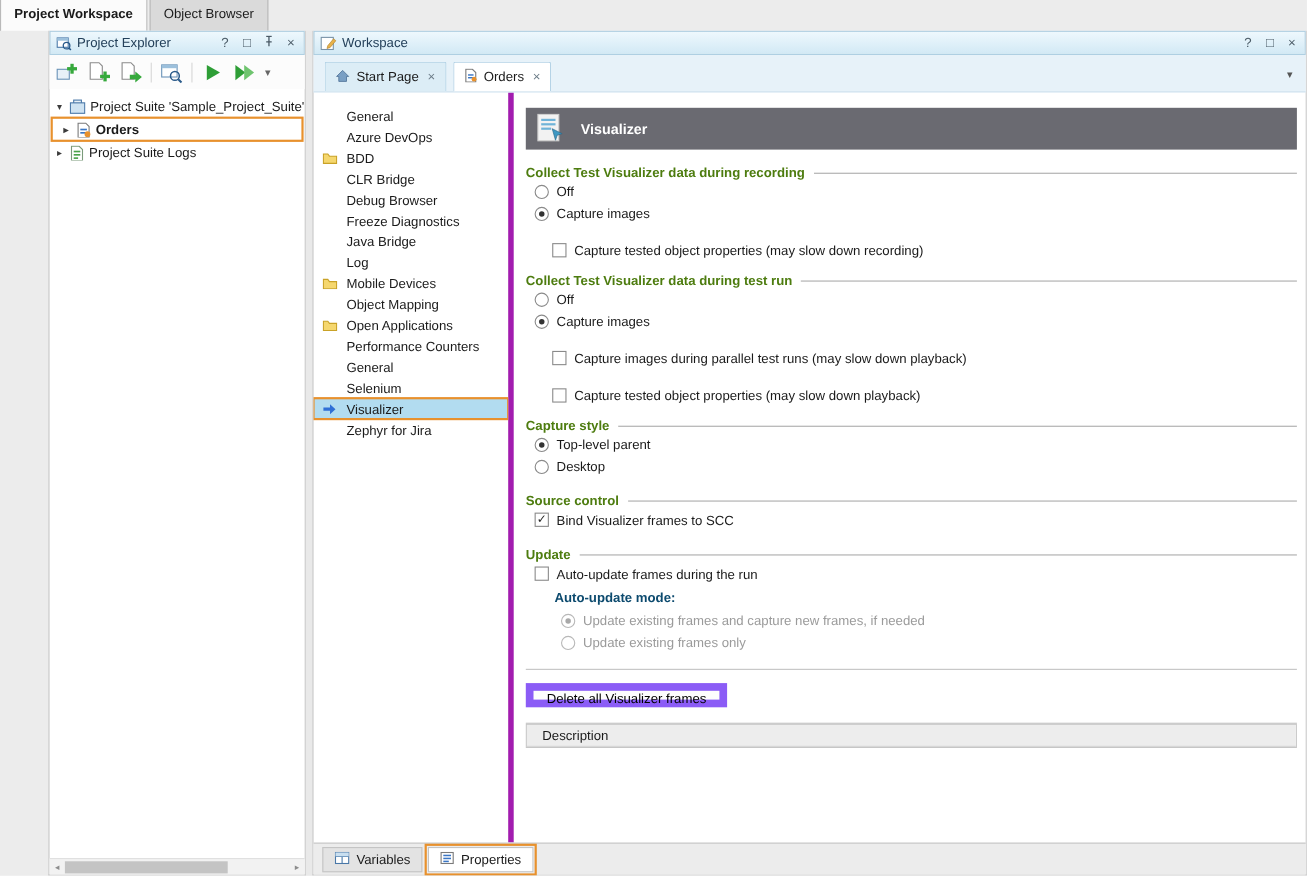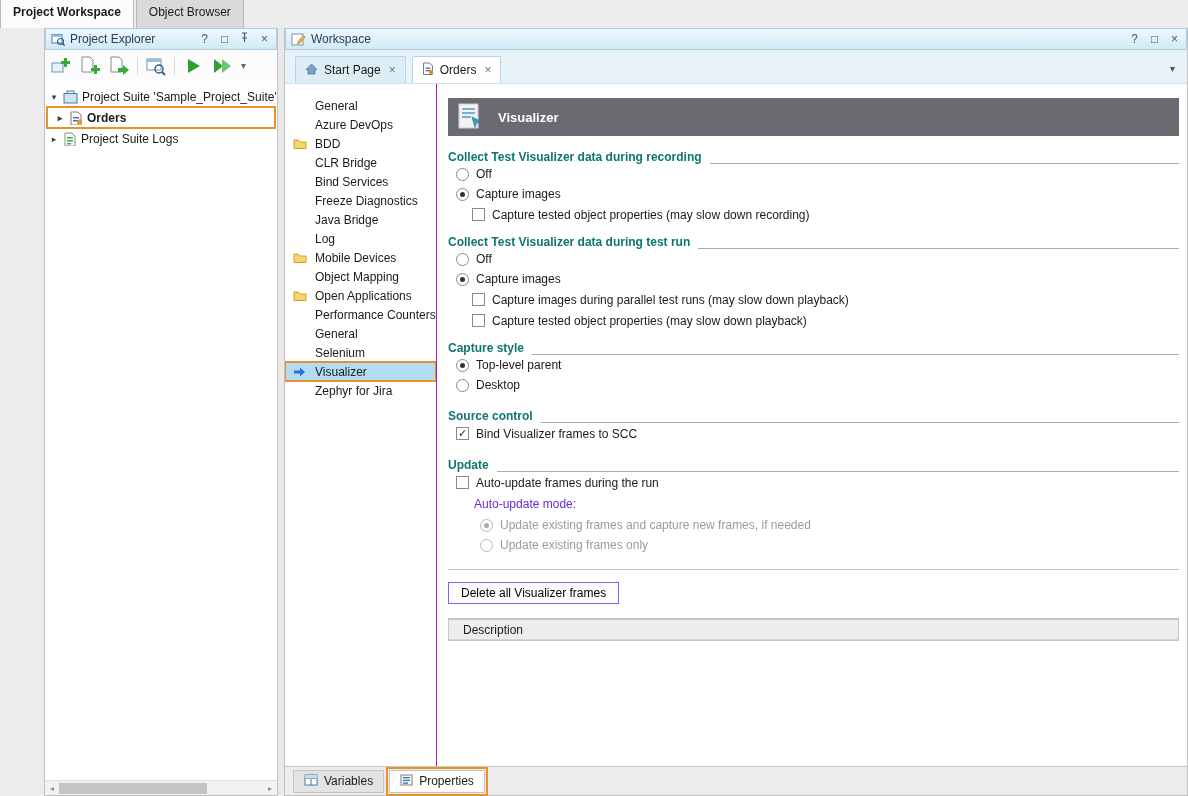--- a/index.html
+++ b/index.html
@@ -43,48 +43,48 @@
   .right-panel { flex:1; background:#fff; border:1px solid #c2c2c2; border-top:none; display:flex; flex-direction:column; min-width:0; }
   .doc-tabs { height:34px; background:#e7f2f9; border-bottom:1px solid #cfe2ee; display:flex; align-items:flex-end; gap:6px; padding:5px 10px 0; position:relative; flex-shrink:0; }
   .doc-tab { height:27px; display:flex; align-items:center; gap:6px; padding:0 9px; background:#dcedf6; border:1px solid #b5d3e6; border-bottom:none; border-radius:2px 2px 0 0; cursor:default; }
   .doc-tab.active { background:#fff; }
   .tab-close { color:#6a7a86; font-size:12px; margin-left:2px; }
   .tabs-caret { position:absolute; right:12px; bottom:9px; color:#555; font-size:10px; }
 
   .ws-body { flex:1; display:flex; min-height:0; }
 
   
-  .cat-list { width:152px; border-right:1px solid #a21caf; padding-top:12px; flex-shrink:0; overflow:hidden; }
+  .cat-list { width:182px; border-right:5px solid #a21caf; padding-top:12px; flex-shrink:0; overflow:hidden; }
   .cat-item { height:19px; display:flex; align-items:center; gap:4px; padding-left:8px; cursor:default; white-space:nowrap; }
   .cat-item .slot { width:18px; display:flex; justify-content:flex-start; flex-shrink:0; }
   .cat-item.selected { background:#b2dcf0; outline:2px solid #e8912d; outline-offset:-1px; }
 
   
   .opts { flex:1; padding:14px 8px 0 11px; overflow:hidden; min-width:0; }
   .opt-header { height:38px; background:#6a6a71; display:flex; align-items:center; gap:13px; padding:0 9px; color:#fff; font-weight:bold; font-size:13px; margin-bottom:14px; }
-  .group-title { display:flex; align-items:flex-end; gap:8px; font-weight:bold; color:#0f766e; }
+  .group-title { display:flex; align-items:center; gap:8px; font-weight:bold; color:#4d7c0f; }
   .group-title::after { content:""; flex:1; border-top:1px solid #ababab; }
   .mt10 { margin-top:10px; } .mt14 { margin-top:14px; }
   .ctl-row { display:flex; align-items:center; gap:7px; height:20px; padding-left:8px; white-space:nowrap; }
   .ctl-row.cb { height:21px; }
-  .indent1 { padding-left:24px; }
+  .indent1 { padding-left:24px;margin-top:13px; }
   .indent2 { padding-left:26px; }
   .indent3 { padding-left:32px; }
   .radio { width:13px; height:13px; border:1px solid #8a8a8a; border-radius:50%; background:#fff; position:relative; flex-shrink:0; }
   .radio.checked::after { content:""; position:absolute; left:3px; top:3px; width:5px; height:5px; border-radius:50%; background:#333; }
   .radio.disabled { border-color:#b8b8b8; }
   .radio.disabled.checked::after { background:#a8a8a8; }
   .checkbox { width:13px; height:13px; border:1px solid #8a8a8a; background:#fff; flex-shrink:0; display:flex; align-items:center; justify-content:center; font-size:11px; line-height:11px; color:#2b2b2b; }
   .checkbox .mark { visibility:hidden; }
   .checkbox.checked .mark { visibility:visible; }
   .disabled-text { color:#9b9b9b; }
-  .mode-label { font-weight:normal; color:#6d28d9; height:22px; }
+  .mode-label { font-weight:bold; color:#0c4a6e; height:22px; }
   .hr-line { border-top:1px solid #c2c2c2; margin:14px 0 12px; }
   .hr-line2 { border-top:1px solid #c2c2c2; margin:14px 0 0; }
-  .del-btn { height:22px; padding:0 12px; background:#fdfdfd; border:1px solid #8b5cf6; font-family:inherit; font-size:12px; cursor:default; }
+  .del-btn { height:22px; padding:0 12px; background:#fdfdfd; border:7px solid #8b5cf6; font-family:inherit; font-size:12px; cursor:default; }
 
   .desc-box { border:1px solid #c6c6c6; background:#fafafa; margin-top:0; }
   .desc-head { height:20px; background:#ededed; border-bottom:1px solid #d4d4d4; display:flex; align-items:center; padding-left:14px; }
   .desc-body { padding:20px 20px 26px; }
 
   
   .bottom-tabs { height:29px; background:#ececec; border-top:1px solid #c6c6c6; display:flex; align-items:center; gap:5px; padding-left:8px; flex-shrink:0; }
   .b-tab { height:23px; display:flex; align-items:center; gap:6px; padding:0 10px; background:#e3e3e3; border:1px solid #c4c4c4; cursor:default; }
   .b-tab.active { background:#ffffff; outline:2px solid #e8912d; outline-offset:1px;text-align:center; }
 </style>
@@ -273,21 +273,21 @@
                 </svg>
               </span>
             <span>BDD</span>
           </div>
           <div class="cat-item">
               <span class="slot"></span>
               <span>CLR Bridge</span>
             </div>
           <div class="cat-item">
               <span class="slot"></span>
-              <span>Bind Services</span>
+              <span>Debug Browser</span>
             </div>
           <div class="cat-item">
               <span class="slot"></span>
               <span>Freeze Diagnostics</span>
             </div>
           <div class="cat-item">
               <span class="slot"></span>
               <span>Java Bridge</span>
             </div>
           <div class="cat-item">

